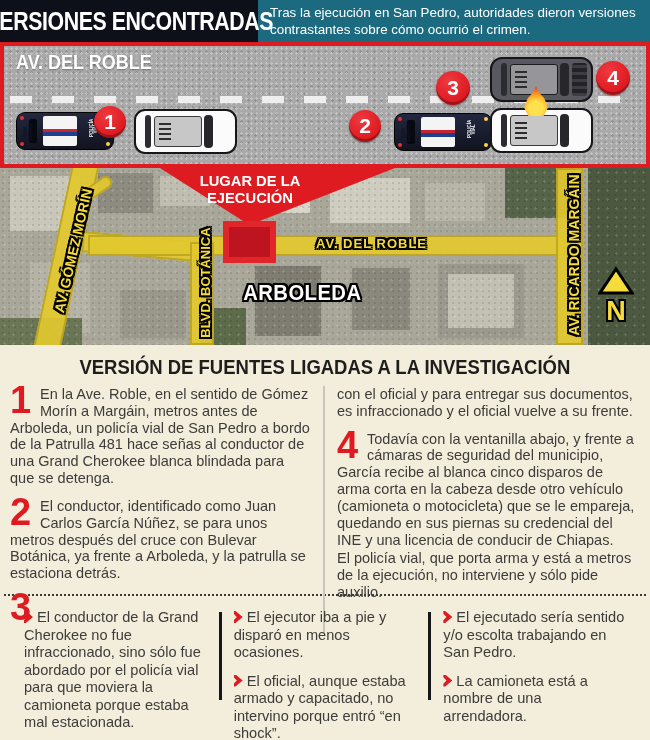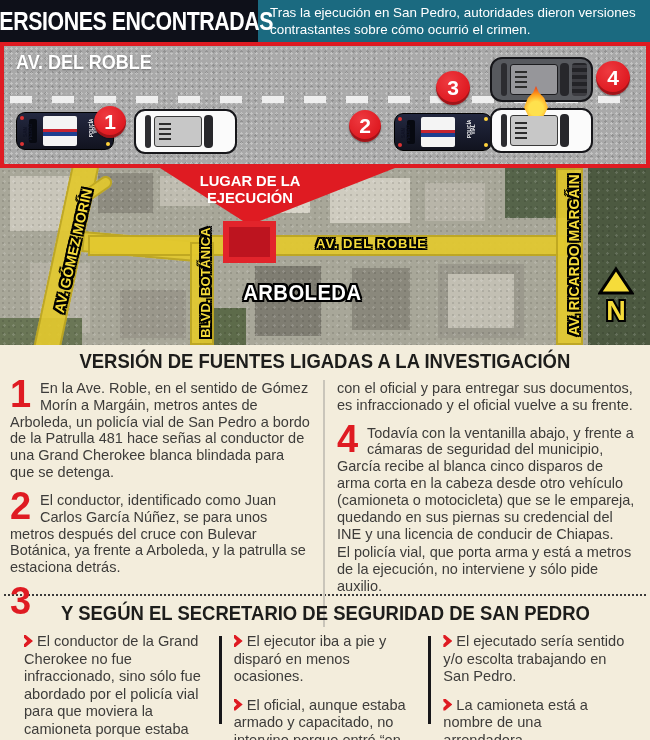--- a/index.html
+++ b/index.html
@@ -66,21 +66,21 @@
   .wedge { position:absolute; left:160px; top:0; width:235px; height:57px; background:var(--accent,#df1b22);
     clip-path:polygon(0 0, 100% 0, 38% 100%); z-index:2; }
   .callout { position:absolute; left:185px; top:4px; width:130px; z-index:3; text-align:center; color:#fff;
     font-size:15.5px; line-height:1.12; font-weight:900; transform:scaleX(.95); }
   .kill-square { position:absolute; left:223px; top:53px; width:53px; height:42px; background:#bd141f; border:6px solid #e2242b; z-index:2; }
   .area-label { position:absolute; left:238px; top:112px; z-index:4; font-size:22px; font-weight:900; color:#fff; letter-spacing:.5px; transform:scaleX(.92);
     text-shadow:-2px -2px 0 #000, 2px -2px 0 #000, -2px 2px 0 #000, 2px 2px 0 #000, -2px 0 0 #000, 2px 0 0 #000, 0 -2px 0 #000, 0 2px 0 #000; }
   .compass { position:absolute; left:598px; top:98px; z-index:4; }
 
   
-  .investigation { padding:4px 10px 0; height:249px; }
+  .investigation { padding:10px 10px 0; height:249px; }
   .section-title { text-align:center; color:var(--ink,#1d1d1b); font-size:21px; font-weight:900; white-space:nowrap; }
   .section-title > span { display:inline-block; transform:scaleX(.88); }
   .inv-cols { display:flex; margin-top:7px; }
   .inv-col { width:50%; }
   .inv-col.left { padding-right:11px; border-right:2px solid #c9c5ba; }
   .inv-col.right { padding-left:12px; }
   .inv-item { margin-bottom:11px; font-size:14.5px; line-height:1.16; color:var(--body,#3d3c3a); overflow:hidden; }
   .inv-item .num { float:left; width:25px; font-size:38px; line-height:29px; font-weight:900; color:var(--accent,#df1b22); margin-right:5px; }
   .inv-item .cont2 { margin-top:2px; }
 
@@ -231,21 +231,20 @@
         <div class="inv-item">
           <span class="num">4</span>
           <span>Todavía con la ventanilla abajo, y frente a cámaras de seguridad del municipio, García recibe al blanca cinco disparos de arma corta en la cabeza desde otro vehículo (camioneta o motocicleta) que se le empareja, quedando en sus piernas su credencial del INE y una licencia de conducir de Chiapas.</span>
           <div class="cont2">El policía vial, que porta arma y está a metros de la ejecución, no interviene y sólo pide auxilio.</div>
         </div>
       </div>
     </div>
   </section>
 
   <section class="secretary">
-    <h2 class="section-title"><span>Y SEGÚN EL SECRETARIO DE SEGURIDAD DE SAN PEDRO</span></h2>
     <div class="sec-cols">
       <div class="sec-col">
         <p class="bullet"><span class="arrow"></span><span>El conductor de la Grand Cherokee no fue infraccionado, sino sólo fue abordado por el policía vial para que moviera la camioneta porque estaba mal estacionada.</span></p>
       </div>
       <div class="sec-divider"></div>
       <div class="sec-col">
         <p class="bullet"><span class="arrow"></span><span>El ejecutor iba a pie y disparó en menos ocasiones.</span></p>
         <p class="bullet"><span class="arrow"></span><span>El oficial, aunque estaba armado y capacitado, no intervino porque entró “en shock”.</span></p>
       </div>
       <div class="sec-divider"></div>

